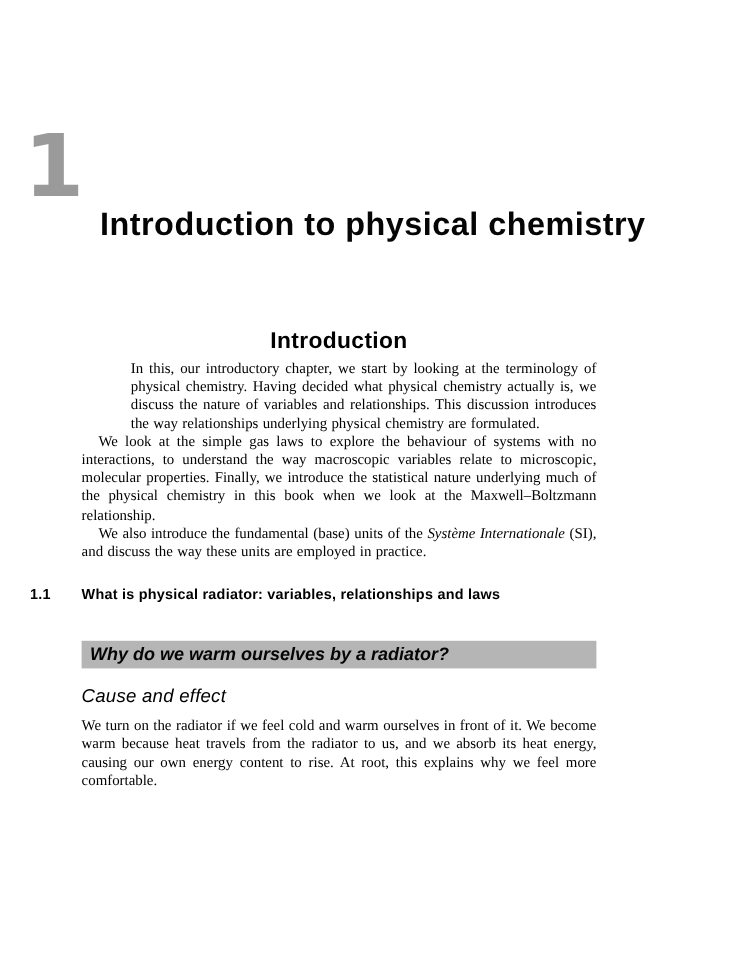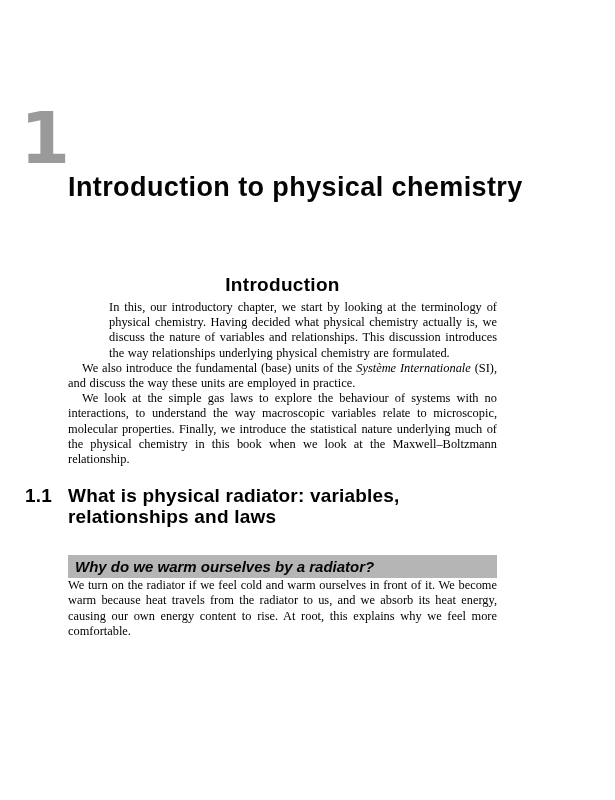--- a/index.html
+++ b/index.html
@@ -36,20 +36,21 @@
   }
   .chapter-title {
     margin-top: 171px;
     width: 470px;
     font-family: "Liberation Sans", sans-serif;
     font-weight: bold;
     font-size: 27px;
     line-height: 33px;
     letter-spacing: 0.4px;
     color: #050505;
+    text-align: right;
   }
   .intro-heading {
     margin-top: 69px;
     font-family: "Liberation Sans", sans-serif;
     font-weight: bold;
     font-size: 19px;
     line-height: 23px;
     letter-spacing: 0.3px;
     text-align: center;
   }
@@ -61,21 +62,21 @@
   }
   p.first-after-heading { margin-top: 4px; margin-left: 41px; }
   p.indent { text-indent: 14px; }
   .it { font-style: italic; }
   .sec-head {
     margin-top: 18px;
     margin-left: -43px;
     display: flex;
     font-family: "Liberation Sans", sans-serif;
     font-weight: bold;
-    font-size: 19px;
+    font-size: 12px;
     line-height: 21px;
     letter-spacing: 0.2px;
   }
   .sec-num { width: 43px; flex: none; }
   .sec-title { width: 430px; flex: none; }
   .banner {
     margin-top: 28px;
     width: 429px;
     background: var(--banner-bg, #b5b5b5);
     font-family: "Liberation Sans", sans-serif;
@@ -105,29 +106,30 @@
   <div class="chapter-number">1</div>
 
   <div class="content">
 
     <h1 class="chapter-title">Introduction to physical chemistry</h1>
 
     <h2 class="intro-heading">Introduction</h2>
 
     <p class="body-text first-after-heading">In this, our introductory chapter, we start by looking at the terminology of physical chemistry. Having decided what physical chemistry actually is, we discuss the nature of variables and relationships. This discussion introduces the way relationships underlying physical chemistry are formulated.</p>
 
+    <p class="body-text indent">We look at the simple gas laws to explore the behaviour of systems with no interactions, to understand the way macroscopic variables relate to microscopic, molecular properties. Finally, we introduce the statistical nature underlying much of the physical chemistry in this book when we look at the Maxwell–Boltzmann relationship.</p>
+
     <p class="body-text indent"><span>We also introduce the fundamental (base) units of the </span><span class="it">Système Internationale</span><span> (SI), and discuss the way these units are employed in practice.</span></p>
-
-    <p class="body-text indent">We look at the simple gas laws to explore the behaviour of systems with no interactions, to understand the way macroscopic variables relate to microscopic, molecular properties. Finally, we introduce the statistical nature underlying much of the physical chemistry in this book when we look at the Maxwell–Boltzmann relationship.</p>
 
     <div class="sec-head">
       <span class="sec-num">1.1</span>
       <span class="sec-title">What is physical radiator: variables, relationships and laws</span>
     </div>
 
     <div class="banner">Why do we warm ourselves by a radiator?</div>
 
+    <h3 class="sub-head">Cause and effect</h3>
 
     <p class="body-text">We turn on the radiator if we feel cold and warm ourselves in front of it. We become warm because heat travels from the radiator to us, and we absorb its heat energy, causing our own energy content to rise. At root, this explains why we feel more comfortable.</p>
 
 
   </div>
 </div>
 
 </body></html>

